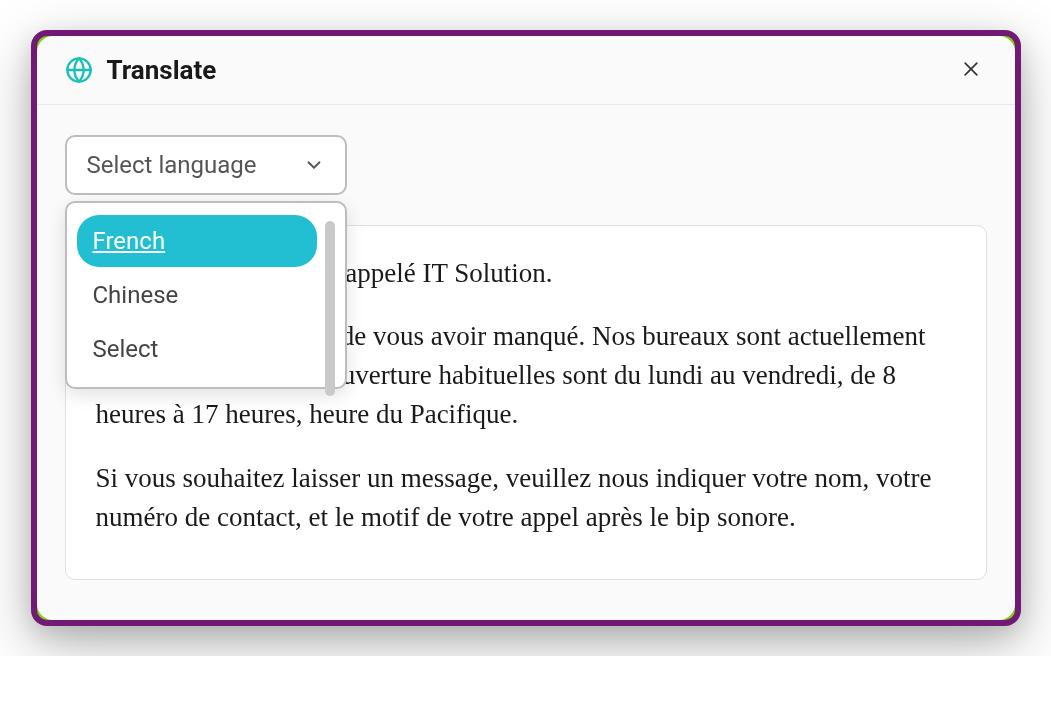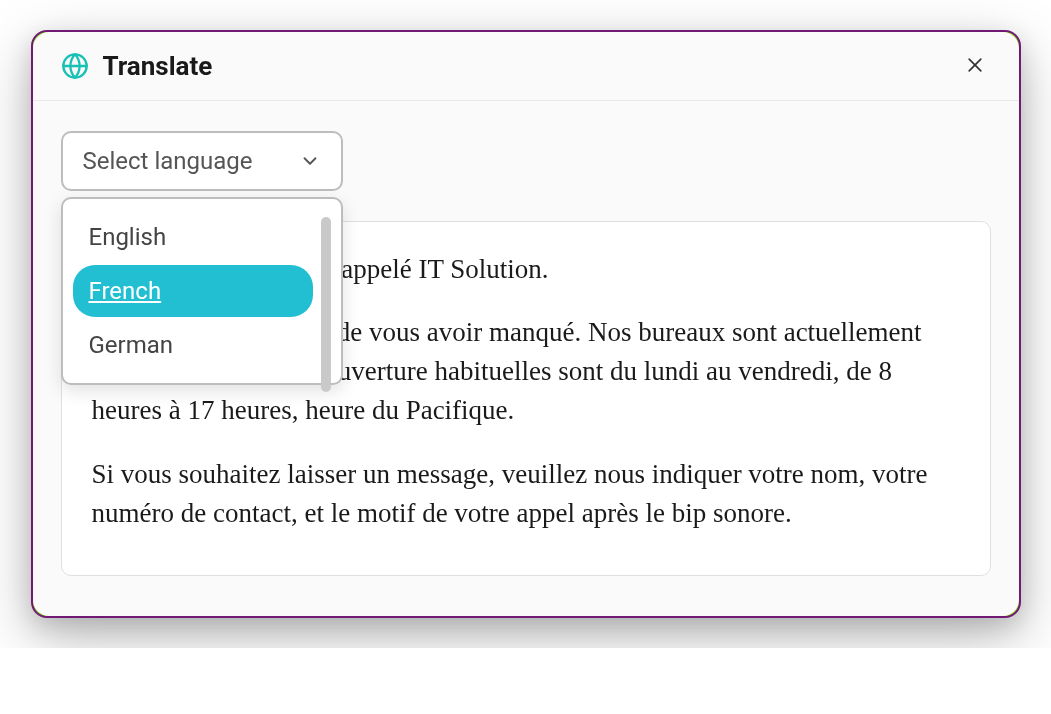--- a/index.html
+++ b/index.html
@@ -7,21 +7,21 @@
       font-family: -apple-system, BlinkMacSystemFont, "Segoe UI", Roboto, Helvetica, Arial, sans-serif;
       background: #fff;
       display: flex;
       align-items: flex-start;
       justify-content: center;
       padding: 30px;
     }
     .modal {
       width: 990px;
       background: #84cc16;
-      border: 2px solid #701a75;
+      border: 6px solid #701a75;
       border-radius: 16px;
       box-shadow: 0 20px 60px rgba(0,0,0,0.25), 0 8px 24px rgba(0,0,0,0.15);
       overflow: visible;
     }
     .modal-header {
       display: flex;
       align-items: center;
       padding: 18px 28px;
       border-bottom: 1px solid #e8e8e8;
       background: #fafafa;
@@ -161,23 +161,23 @@
       <div class="select-button">
         <span>Select language</span>
         <span class="chevron">
           <svg viewBox="0 0 24 24" fill="none" stroke="currentColor" stroke-width="2" stroke-linecap="round" stroke-linejoin="round">
             <polyline points="6 9 12 15 18 9"></polyline>
           </svg>
         </span>
       </div>
       <div class="dropdown">
         <div class="dropdown-inner">
-          <div class="dropdown-option">English</div>
           <div class="dropdown-option selected">French</div>
-          <div class="dropdown-option">German</div>
+          <div class="dropdown-option">Chinese</div>
+          <div class="dropdown-option">Select</div>
           <div class="dropdown-scrollbar"></div>
         </div>
       </div>
     </div>
 
     <div class="content-box">
       <p>Bonjour, merci d'avoir appelé IT Solution.</p>
       <p>Nous sommes désolés de vous avoir manqué. Nos bureaux sont actuellement fermés. Nos heures d'ouverture habituelles sont du lundi au vendredi, de 8 heures à 17 heures, heure du Pacifique.</p>
       <p>Si vous souhaitez laisser un message, veuillez nous indiquer votre nom, votre numéro de contact, et le motif de votre appel après le bip sonore.</p>
     </div>

